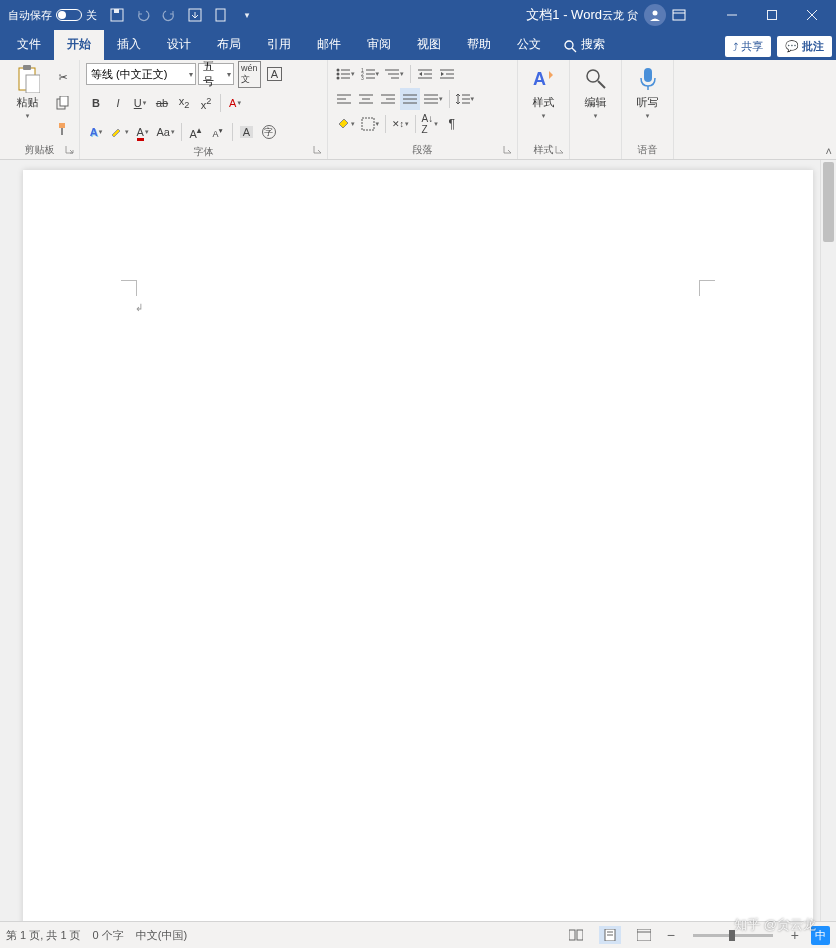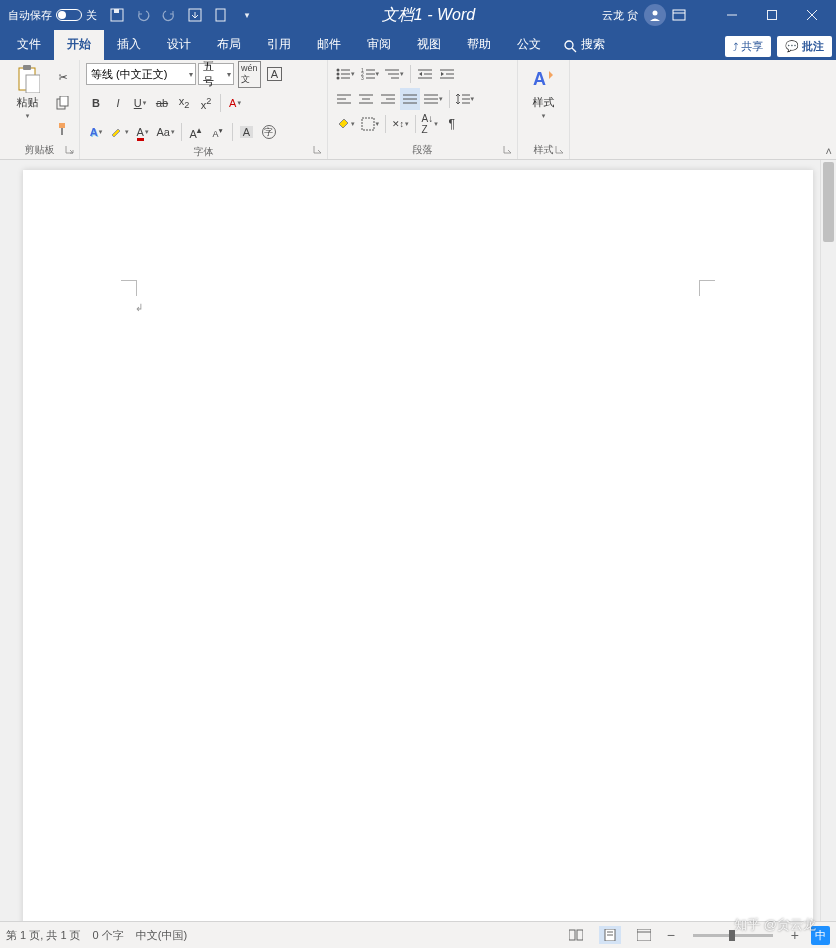--- a/index.html
+++ b/index.html
@@ -5,21 +5,21 @@
 * { box-sizing: border-box; margin: 0; padding: 0; font-family: "Microsoft YaHei", "Segoe UI", sans-serif; }
 body { width: 836px; height: 948px; background: #f3f3f3; overflow: hidden; position: relative; }
 
 
 .title-bar { height: 30px; background: #2b579a; display: flex; align-items: center; color: #fff; font-size: 11px; padding: 0 4px; }
 .title-bar .autosave { display: flex; align-items: center; gap: 4px; padding: 0 4px; }
 .title-bar .toggle { width: 26px; height: 12px; border: 1px solid #fff; border-radius: 6px; display: inline-flex; align-items: center; }
 .title-bar .toggle .knob { width: 8px; height: 8px; background: #fff; border-radius: 50%; margin-left: 1px; }
 .title-bar .qat { display: flex; gap: 10px; margin-left: 8px; align-items: center; }
 .title-bar .qat .ic { width: 16px; height: 16px; display: flex; align-items: center; justify-content: center; opacity: 0.9; }
-.title-bar .doc-title { flex: 1; text-align: center; font-size: 16px; font-style: italic; }
+.title-bar .doc-title { flex: 1; text-align: right; font-size: 13px; }
 .title-bar .user { display: flex; align-items: center; gap: 6px; margin-right: 6px; }
 .title-bar .avatar { width: 22px; height: 22px; border-radius: 50%; background: #5a7bb5; display: flex; align-items: center; justify-content: center; }
 .title-bar .win-ctrls { display: flex; gap: 0; }
 .title-bar .win-ctrls .btn { width: 40px; height: 30px; display: flex; align-items: center; justify-content: center; opacity: 0.9; }
 
 
 .tab-strip { height: 30px; background: #2b579a; display: flex; align-items: flex-end; padding: 0 4px; color: #fff; font-size: 12px; }
 .tab-strip .tab { padding: 6px 13px 7px; cursor: pointer; }
 .tab-strip .tab.active { background: #f3f2f1; color: #2b579a; font-weight: 600; }
 .tab-strip .spacer { flex: 1; }
@@ -447,21 +447,52 @@
       </div>
     </div>
     <div class="group-label">样式</div>
     <span class="launcher">
         <svg width="10" height="10">
           <path d="M1 1 L1 8 L8 8 M5 5 L8 8" fill="none" stroke="#888" stroke-width="0.8"></path>
         </svg>
       </span>
   </div>
 
-
+  <div class="group" style="width:52px">
+    <div class="group-content">
+      <div class="big-btn">
+        <span class="icon">
+            <svg width="22" height="22">
+              <circle cx="8" cy="8" r="6" fill="none" stroke="#555" stroke-width="1.5"></circle>
+              <line x1="13" y1="13" x2="20" y2="20" stroke="#555" stroke-width="2"></line>
+            </svg>
+          </span>
+        <span class="lbl">编辑</span>
+        <span style="font-size:7px;color:#666">▾</span>
+      </div>
+    </div>
+    <div class="group-label">&nbsp;</div>
+  </div>
+
+  <div class="group" style="width:52px">
+    <div class="group-content">
+      <div class="big-btn">
+        <span class="icon">
+            <svg width="20" height="26">
+              <rect x="6" y="2" width="8" height="14" rx="4" fill="#4a90d9"></rect>
+              <path d="M3 12 Q3 20 10 20 Q17 20 17 12" fill="none" stroke="#4a90d9" stroke-width="1.5"></path>
+              <line x1="10" y1="20" x2="10" y2="24" stroke="#4a90d9" stroke-width="1.5"></line>
+            </svg>
+          </span>
+        <span class="lbl">听写</span>
+        <span style="font-size:7px;color:#666">▾</span>
+      </div>
+    </div>
+    <div class="group-label">语音</div>
+  </div>
 
 
   <span class="collapse-caret">˄</span>
 </div>
 
 <div class="doc-area">
   <div class="page">
     <div class="margin-tl"></div>
     <div class="margin-tr"></div>
     <div class="cursor-mark">↲</div>

